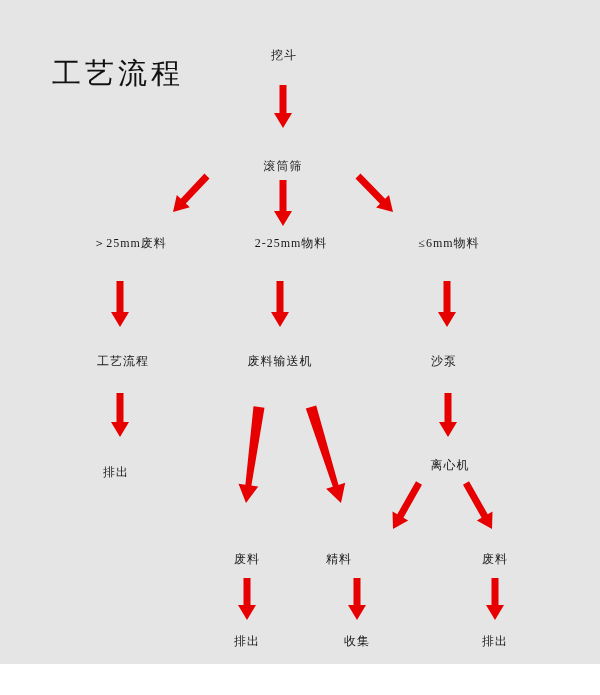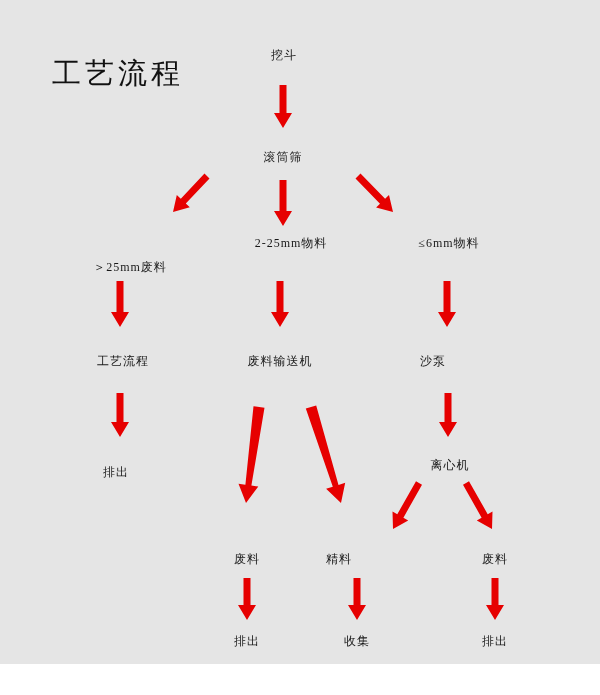--- a/index.html
+++ b/index.html
@@ -59,27 +59,27 @@
       <polygon points="444.5,393.0 444.5,422.0 439.0,422.0 448.0,437.0 457.0,422.0 451.5,422.0 451.5,393.0" fill="#e60000"></polygon>
       <polygon points="416.0,481.3 397.3,514.2 392.5,511.5 393.0,529.0 408.2,520.4 403.4,517.7 422.0,484.7" fill="#e60000"></polygon>
       <polygon points="463.0,484.7 481.6,517.7 476.8,520.4 492.0,529.0 492.5,511.5 487.7,514.2 469.0,481.3" fill="#e60000"></polygon>
       <polygon points="243.5,578.0 243.5,605.0 238.0,605.0 247.0,620.0 256.0,605.0 250.5,605.0 250.5,578.0" fill="#e60000"></polygon>
       <polygon points="353.5,578.0 353.5,605.0 348.0,605.0 357.0,620.0 366.0,605.0 360.5,605.0 360.5,578.0" fill="#e60000"></polygon>
       <polygon points="491.5,578.0 491.5,605.0 486.0,605.0 495.0,620.0 504.0,605.0 498.5,605.0 498.5,578.0" fill="#e60000"></polygon>
     </svg>
   <div class="title">工艺流程</div>
   <div id="nodes">
       <div class="node" style="left: 284px; top: 55px;">挖斗</div>
-      <div class="node" style="left: 283px; top: 157px;">滚筒筛</div>
-      <div class="node" style="left: 130px; top: 243px; margin-top: 24px;">＞25mm废料</div>
+      <div class="node" style="left: 283px; top: 166px;">滚筒筛</div>
+      <div class="node" style="left: 130px; top: 243px;">＞25mm废料</div>
       <div class="node" style="left: 291px; top: 243px;">2-25mm物料</div>
       <div class="node" style="left: 449px; top: 243px;">≤6mm物料</div>
       <div class="node" style="left: 123px; top: 361px;">工艺流程</div>
       <div class="node" style="left: 280px; top: 361px;">废料输送机</div>
-      <div class="node" style="left: 433px; top: 361px;">沙泵</div>
+      <div class="node" style="left: 444px; top: 361px;">沙泵</div>
       <div class="node" style="left: 116px; top: 472px;">排出</div>
       <div class="node" style="left: 450px; top: 465px;">离心机</div>
       <div class="node" style="left: 247px; top: 559px;">废料</div>
       <div class="node" style="left: 339px; top: 559px;">精料</div>
       <div class="node" style="left: 495px; top: 559px;">废料</div>
       <div class="node" style="left: 247px; top: 641px;">排出</div>
       <div class="node" style="left: 357px; top: 641px;">收集</div>
       <div class="node" style="left: 495px; top: 641px;">排出</div>
     </div>
 </div>

